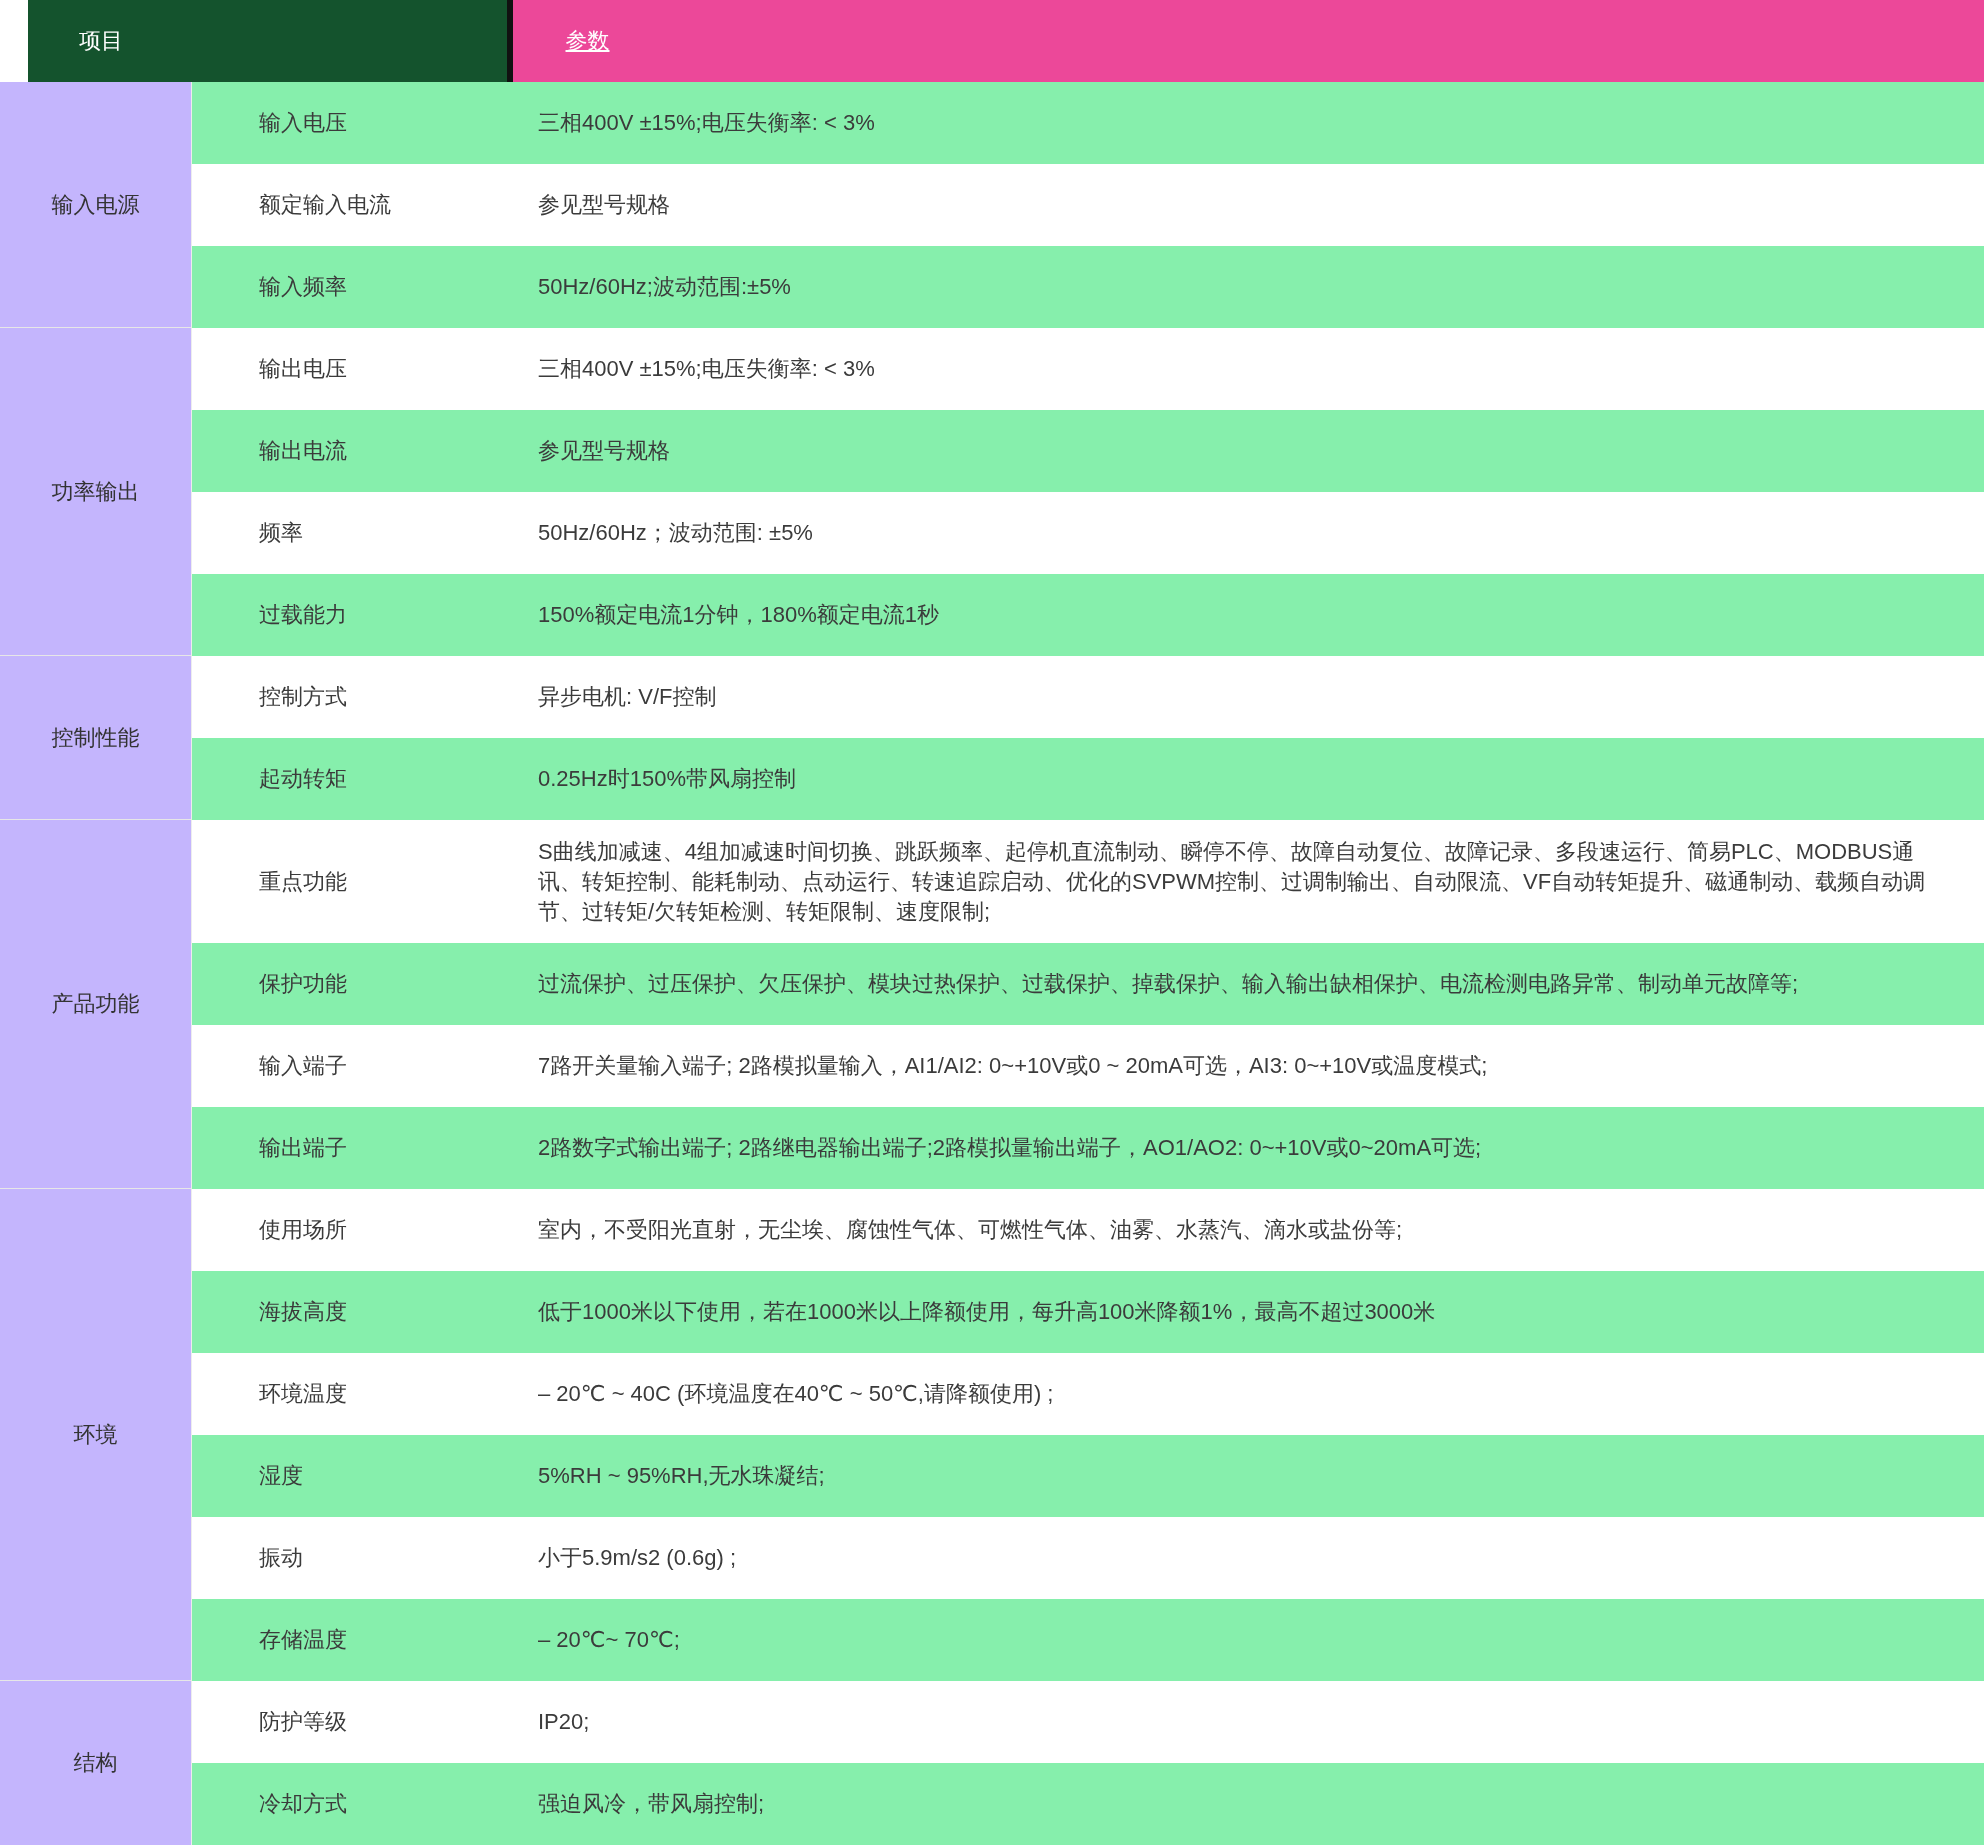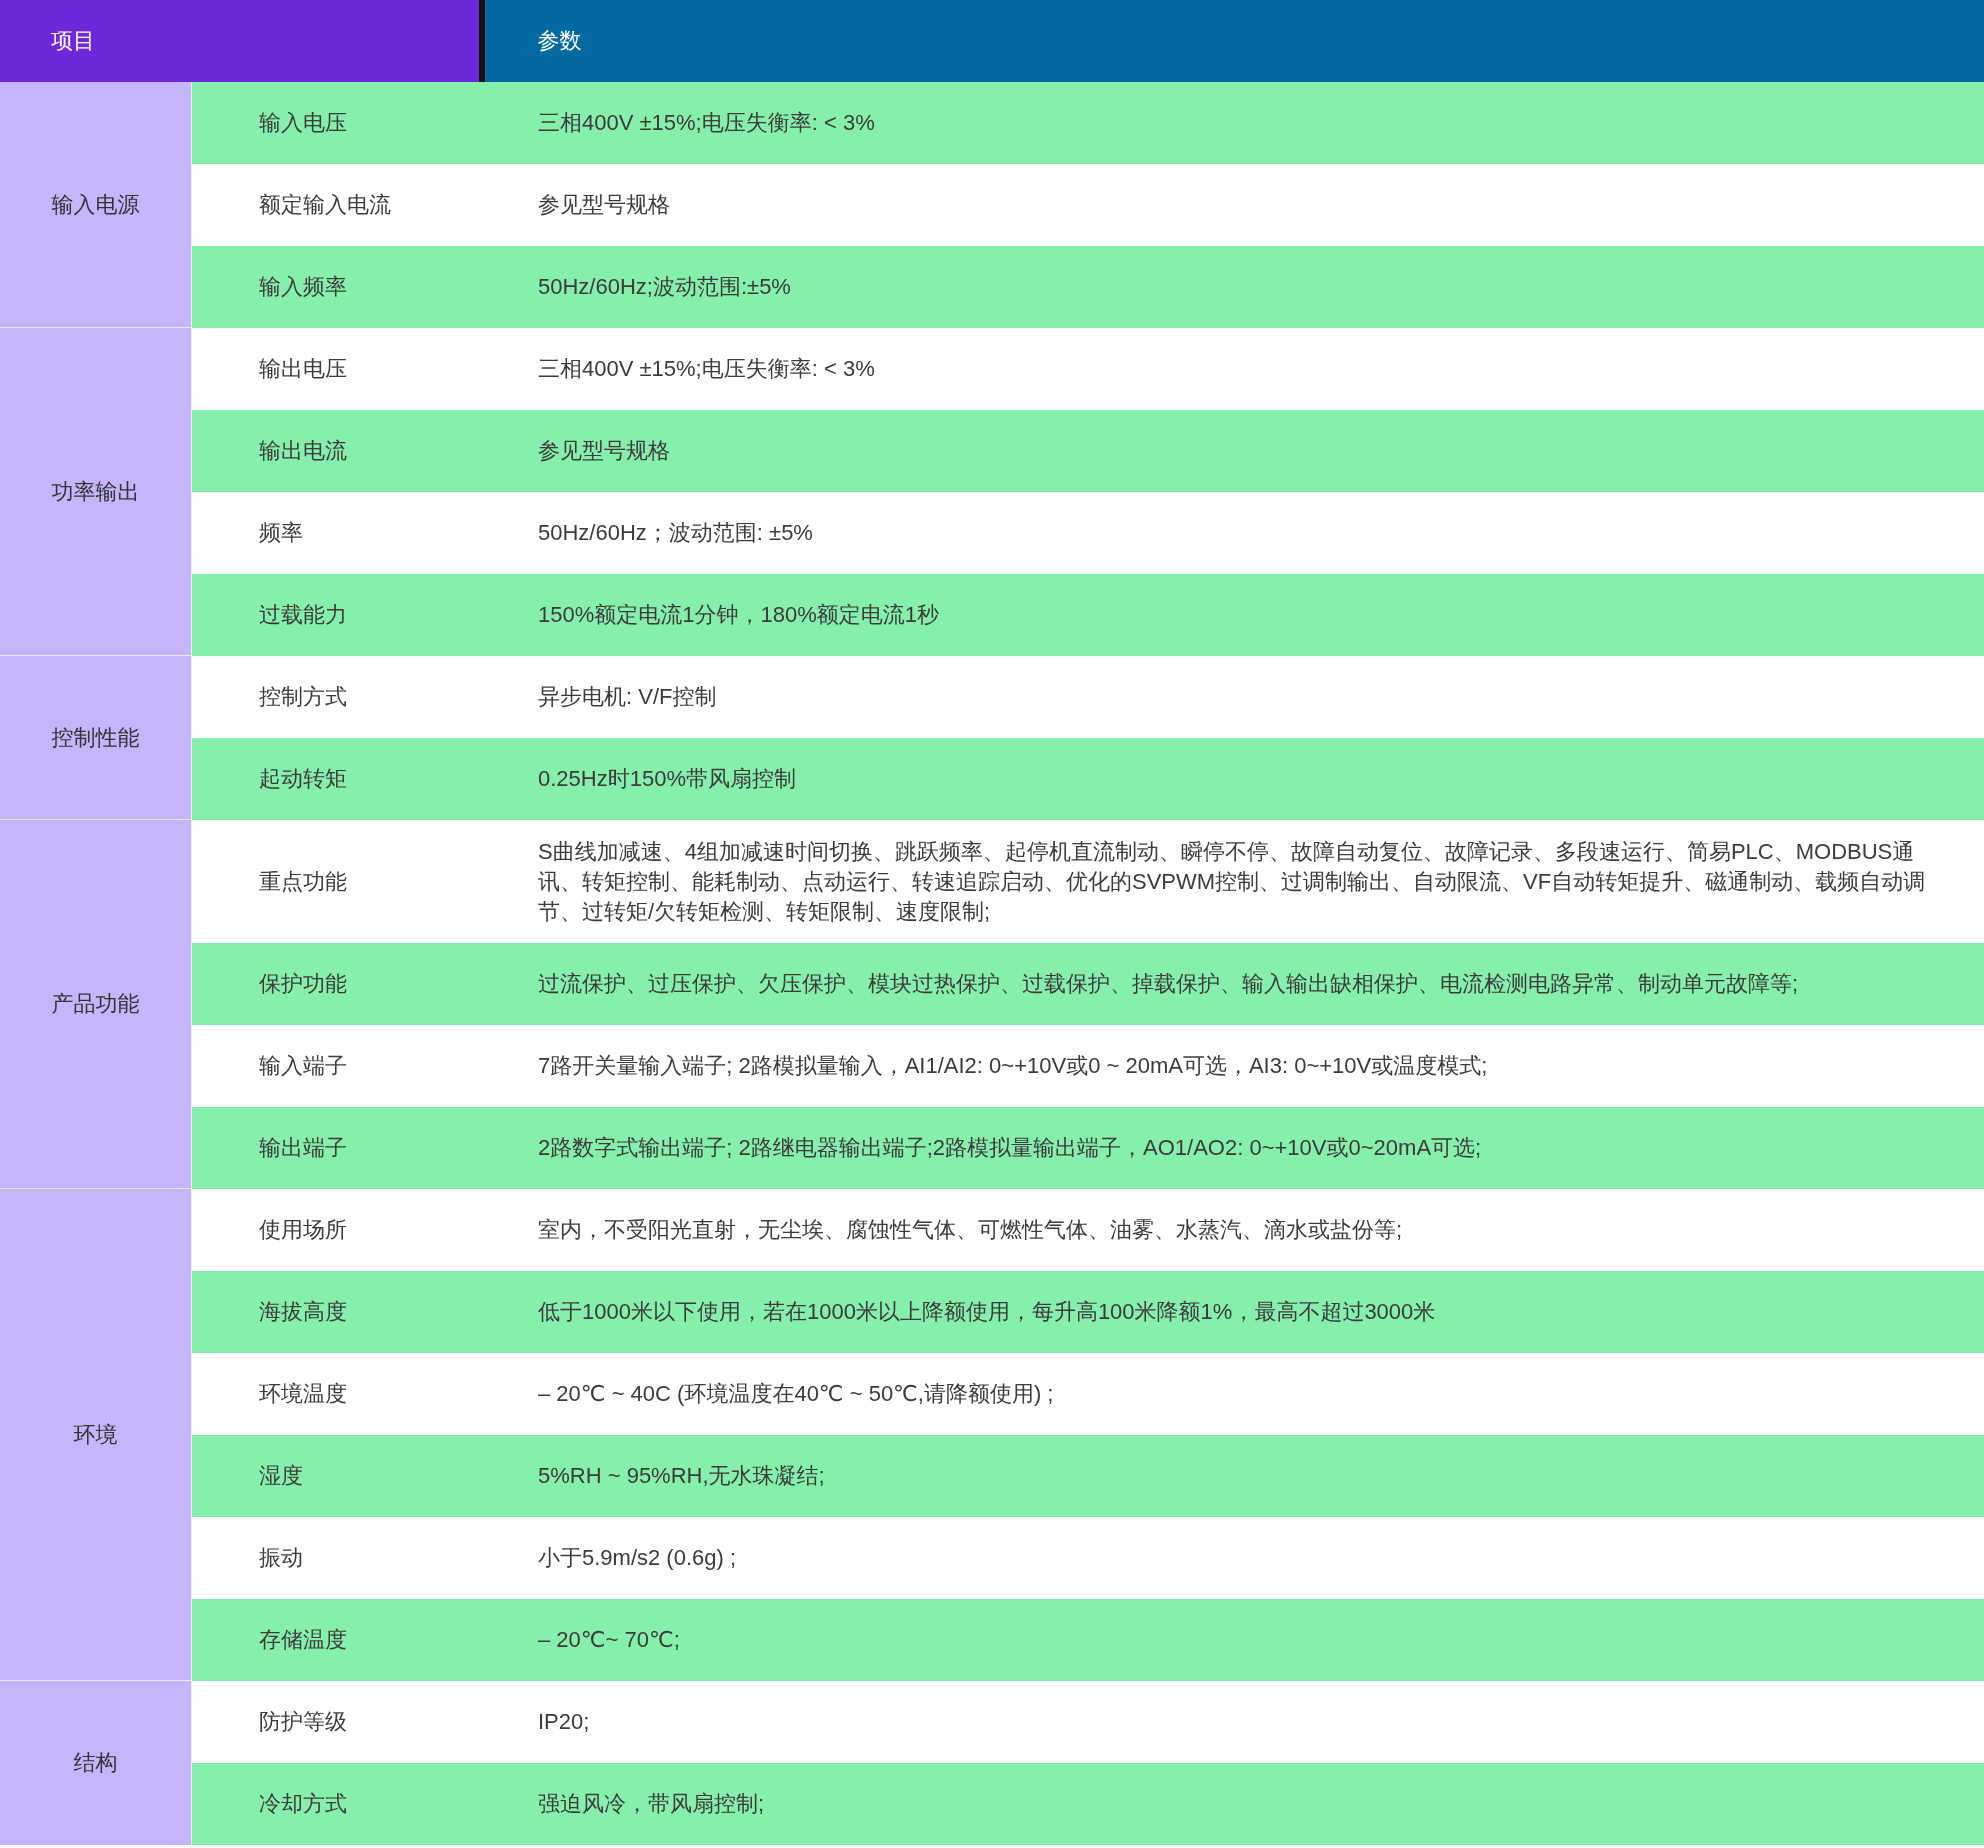--- a/index.html
+++ b/index.html
@@ -5,23 +5,23 @@
   html,body{margin:0;padding:0;background:#ffffff;}
   .page{
     width:1985px;height:1848px;overflow:hidden;
     font-family:"Liberation Sans","DejaVu Sans",sans-serif;
     color:#3b3b3b;font-size:22px;
   }
   .spec-table{width:1985px;height:1848px;display:flex;flex-direction:column;box-sizing:border-box;}
   
   .header-row{height:82px;flex:0 0 82px;display:flex;}
   .header-cell{display:flex;align-items:center;color:#ffffff;font-weight:500;font-size:22px;box-sizing:border-box;}
-  .header-item{width:479px;flex:0 0 479px;background:#6d28d9;padding-left:51px;}
+  .header-item{width:479px;flex:0 0 479px;background:#14532d;padding-left:51px;margin-left:28px;}
   .header-divider{width:5.5px;flex:0 0 5.5px;background:#111111;}
-  .header-param{flex:1;background:#0369a1;padding-left:53px;}
+  .header-param{flex:1;background:#ec4899;padding-left:53px;text-decoration:underline;}
   
   .body{flex:1;display:flex;flex-direction:column;}
   .group{display:flex;}
   .cat-cell{
     width:192px;flex:0 0 192px;box-sizing:border-box;background:#c4b5fd;
     display:flex;align-items:center;justify-content:center;
     font-weight:500;color:#333333;
     border-right:1.4px solid #ededed;border-bottom:1.4px solid #e7e7e7;
   }
   .group:last-child .cat-cell{border-bottom:none;}

